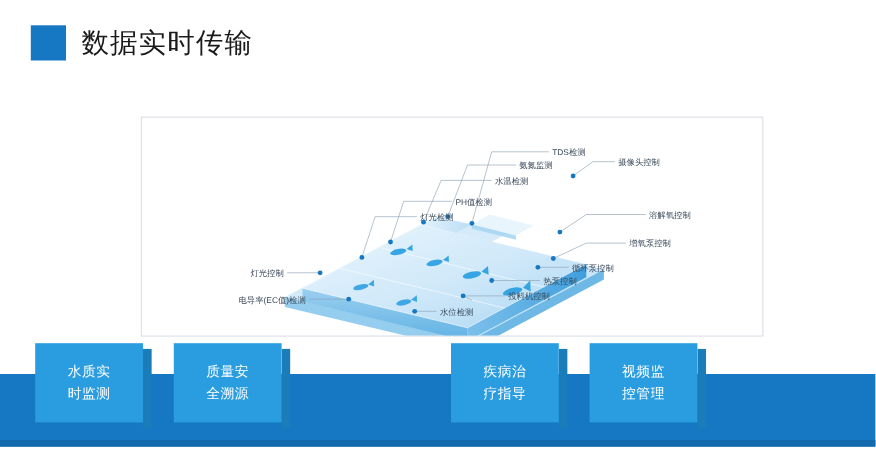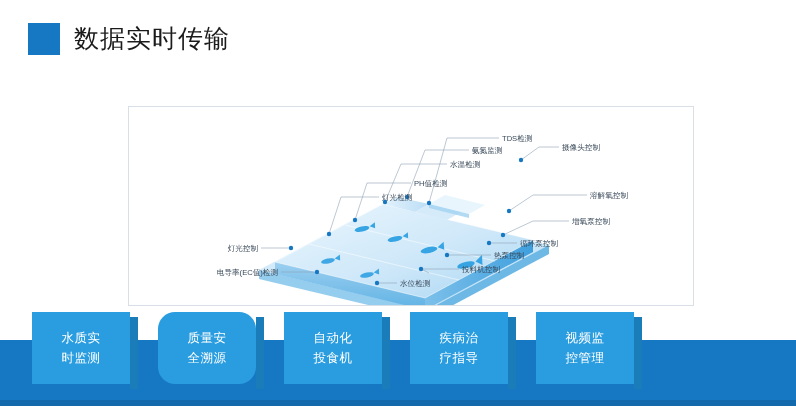--- a/index.html
+++ b/index.html
@@ -262,31 +262,26 @@
 <div id="ribbon">
   <div class="band"></div>
   <div class="band-shade"></div>
 
   <div class="chip" style="left:32px;">
     <span class="l1">水质实</span>
     <span class="l2">时监测</span>
     <span class="side"></span>
   </div>
 
-  <div class="chip" style="left:158px;border-radius:17px;">
+  <div class="chip" style="left:158px;">
     <span class="l1">质量安</span>
     <span class="l2">全溯源</span>
     <span class="side"></span>
   </div>
 
-  <div class="chip" style="left:284px;">
-    <span class="l1">自动化</span>
-    <span class="l2">投食机</span>
-    <span class="side"></span>
-  </div>
 
   <div class="chip" style="left:536px;">
     <span class="l1">视频监</span>
     <span class="l2">控管理</span>
     <span class="side"></span>
   </div>
 
   <div class="chip" style="left:410px;">
     <span class="l1">疾病治</span>
     <span class="l2">疗指导</span>

